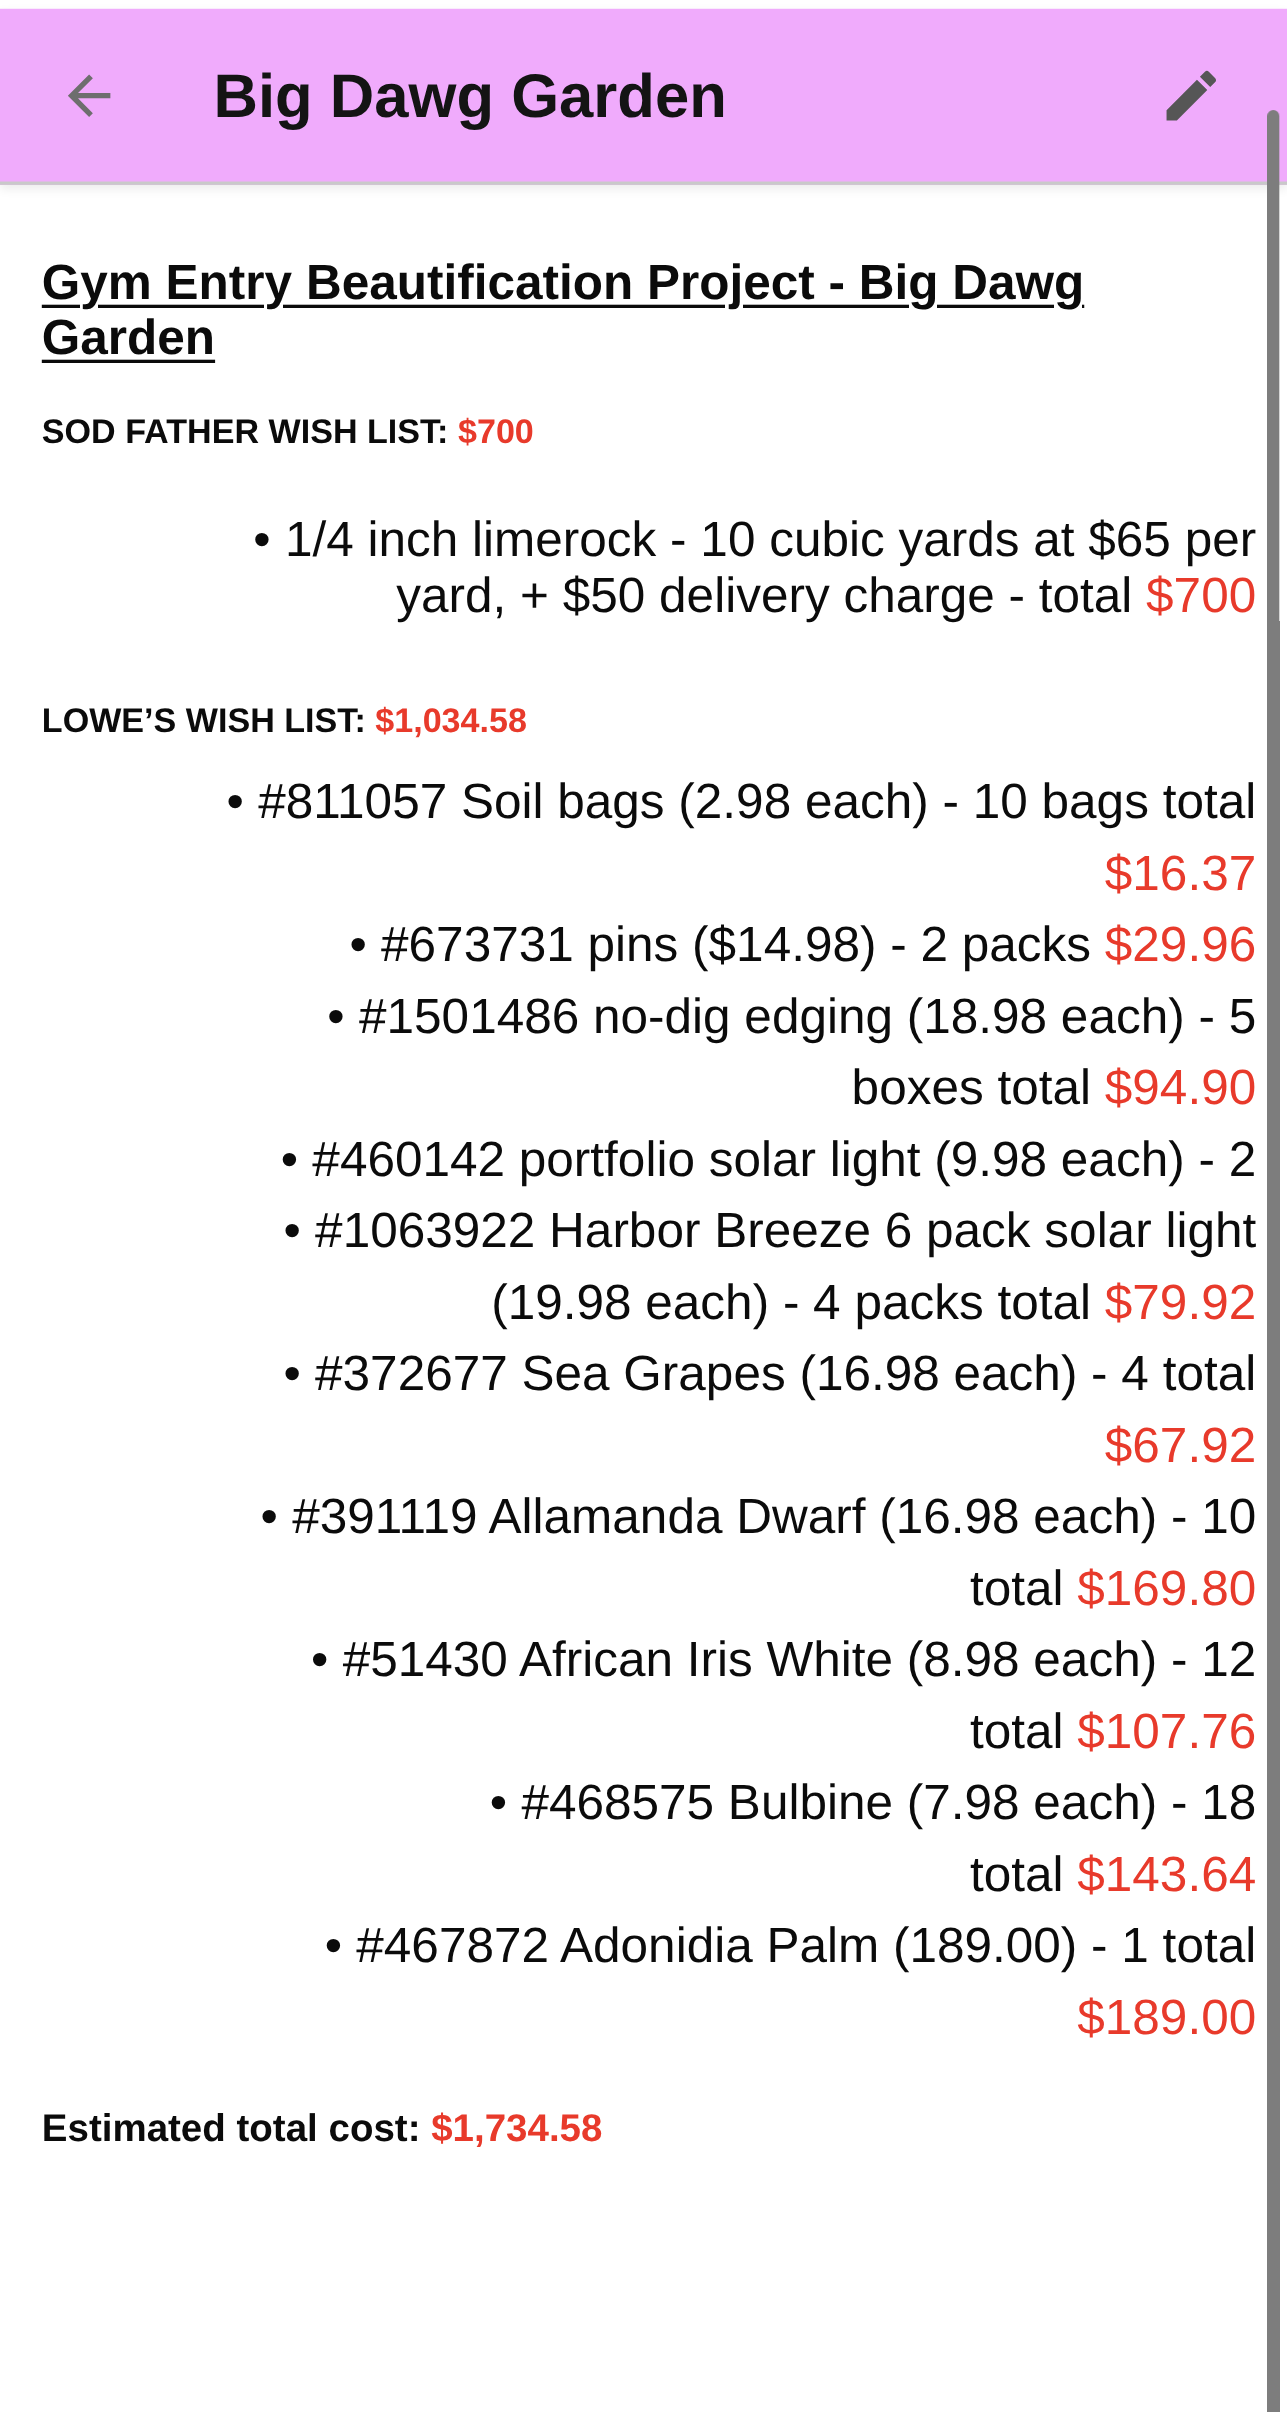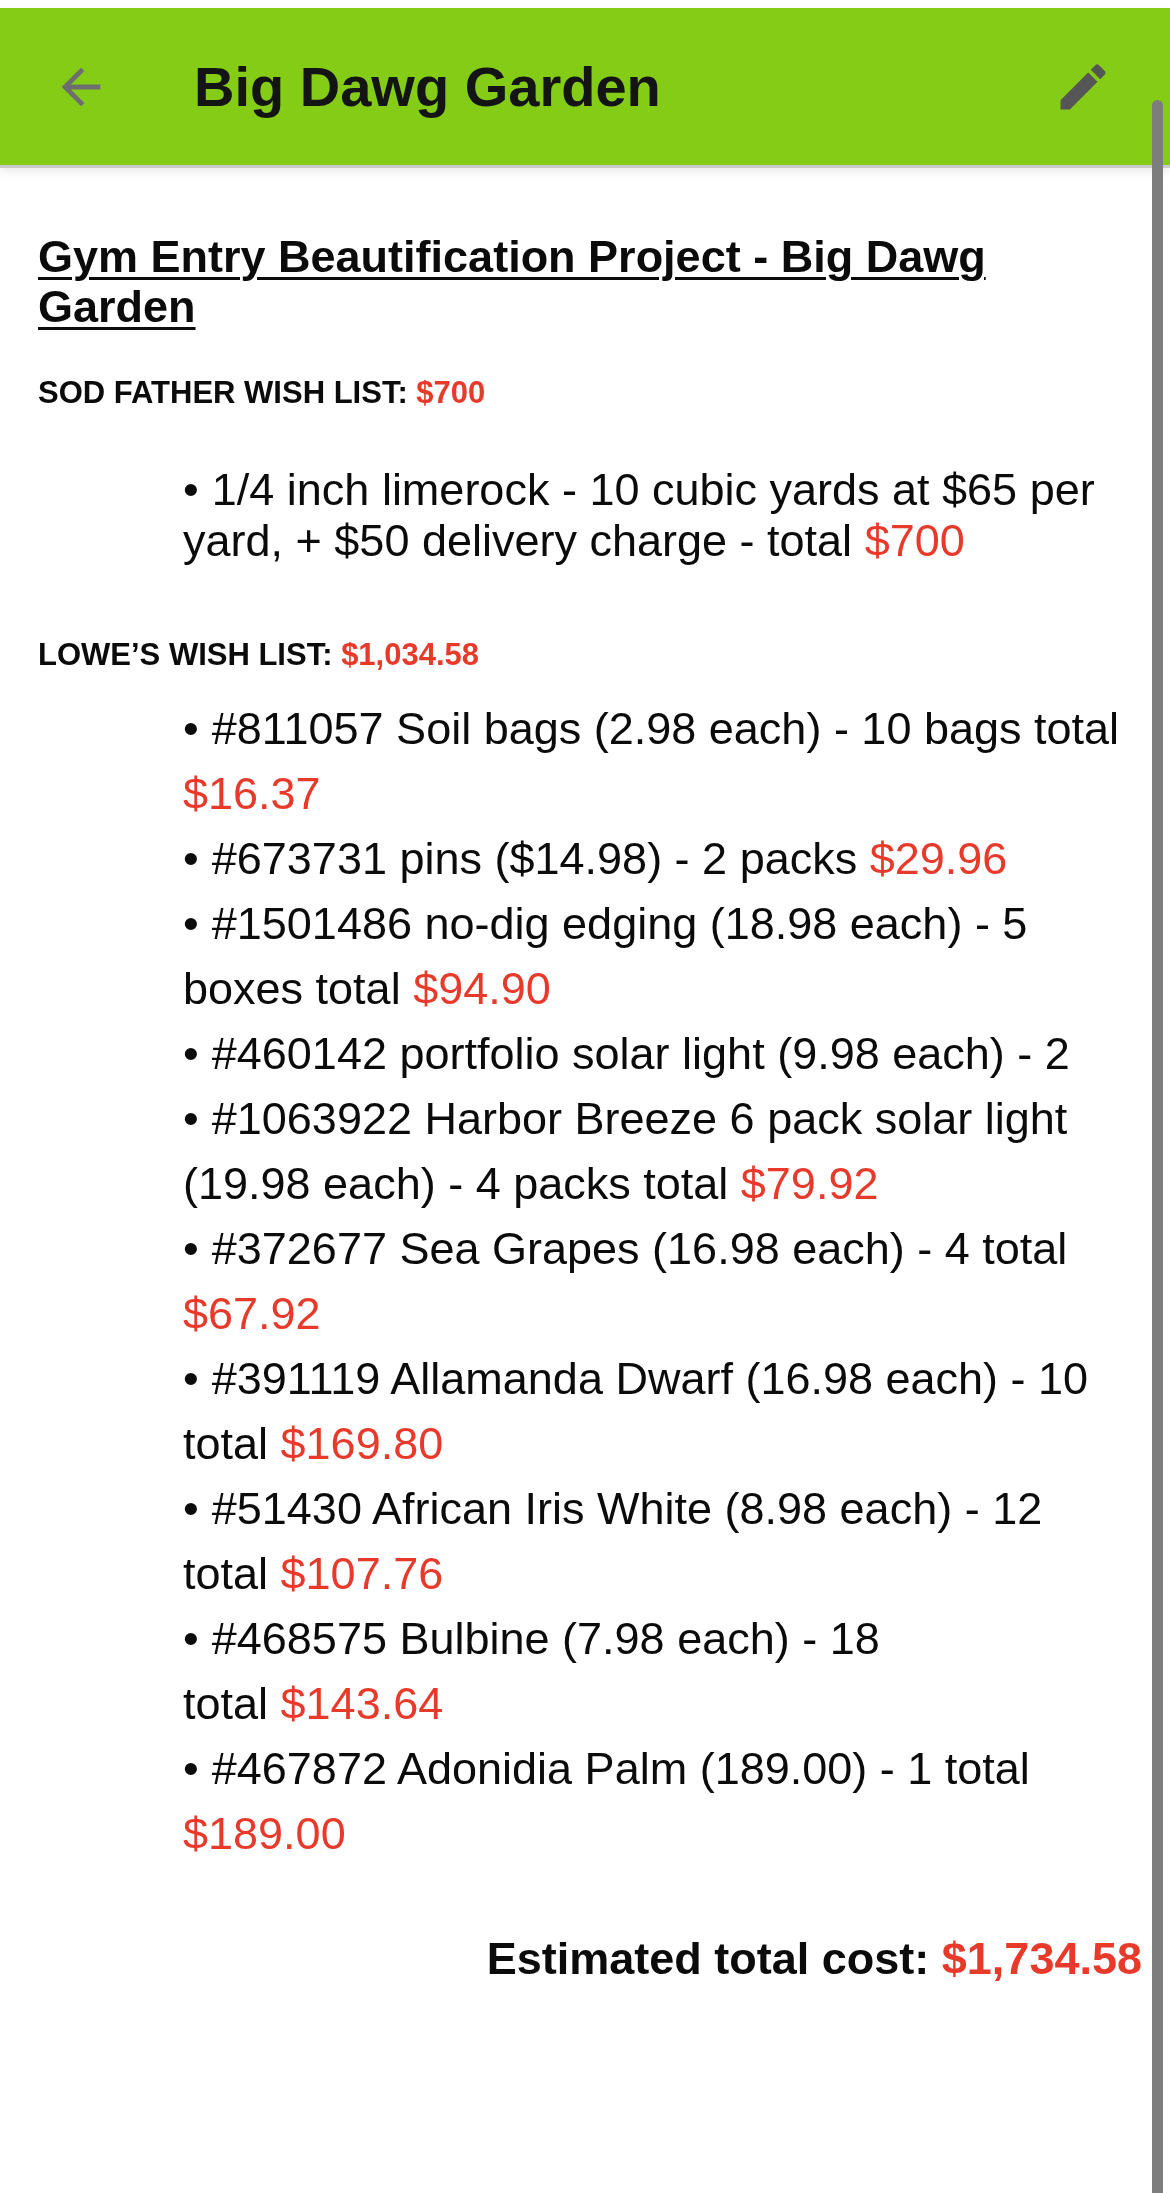--- a/index.html
+++ b/index.html
@@ -6,21 +6,21 @@
   * { box-sizing: border-box; }
   html, body { margin: 0; padding: 0; }
   body {
     width: 1170px; height: 2193px; overflow: hidden;
     background: #ffffff; color: #0b0b0b;
     font-family: "Liberation Sans", "DejaVu Sans", sans-serif;
     font-size: 45px;
   }
   .status-strip { height: 8px; background: #ffffff; }
   .appbar {
-    height: 160px; background: #84cc16;
+    height: 160px; background: #f0abfc;
     border-bottom: 3px solid #c9c9c9;
     box-shadow: 0 4px 9px rgba(0,0,0,0.08);
     display: flex; align-items: center;
     position: relative; z-index: 2;
   }
   .icon-btn {
     background: none; border: none; padding: 0; margin: 0;
     width: 62px; height: 62px; display: flex;
     align-items: center; justify-content: center; cursor: pointer;
   }
@@ -38,27 +38,26 @@
   .doc-title {
     margin: 0; font-size: 45px; font-weight: 700; line-height: 50px;
     text-decoration: underline; text-decoration-thickness: 3px;
     text-underline-offset: 5px;
   }
   .section-heading {
     margin: 36px 0 0 0; font-size: 31px; font-weight: 700; line-height: 50px;
     white-space: nowrap;
   }
   .estimated {
-    margin: 68px 0 0 0; font-size: 45px; font-weight: 700; line-height: 50px;
+    margin: 44px 0 0 0; font-size: 35px; font-weight: 700; line-height: 50px;
     white-space: nowrap;
-    text-align: right;
   }
   .red { color: var(--red); }
 
-  .item-list { margin: 0; }
+  .item-list { margin: 0; text-align: right; }
   .sod-items { margin: 46px 0 64px 0; padding-left: 145px; line-height: 51px; }
   .lowes-items { margin-top: 16px; padding-left: 145px; line-height: 65px; }
   .line { white-space: nowrap; }
   .bullet { margin-right: 13px; }
 
   .scrollbar {
     position: fixed; top: 100px; right: 7px;
     width: 11px; height: 2093px;
     background: #7d7d7d; border-radius: 7px 7px 0 0;
     z-index: 5;

